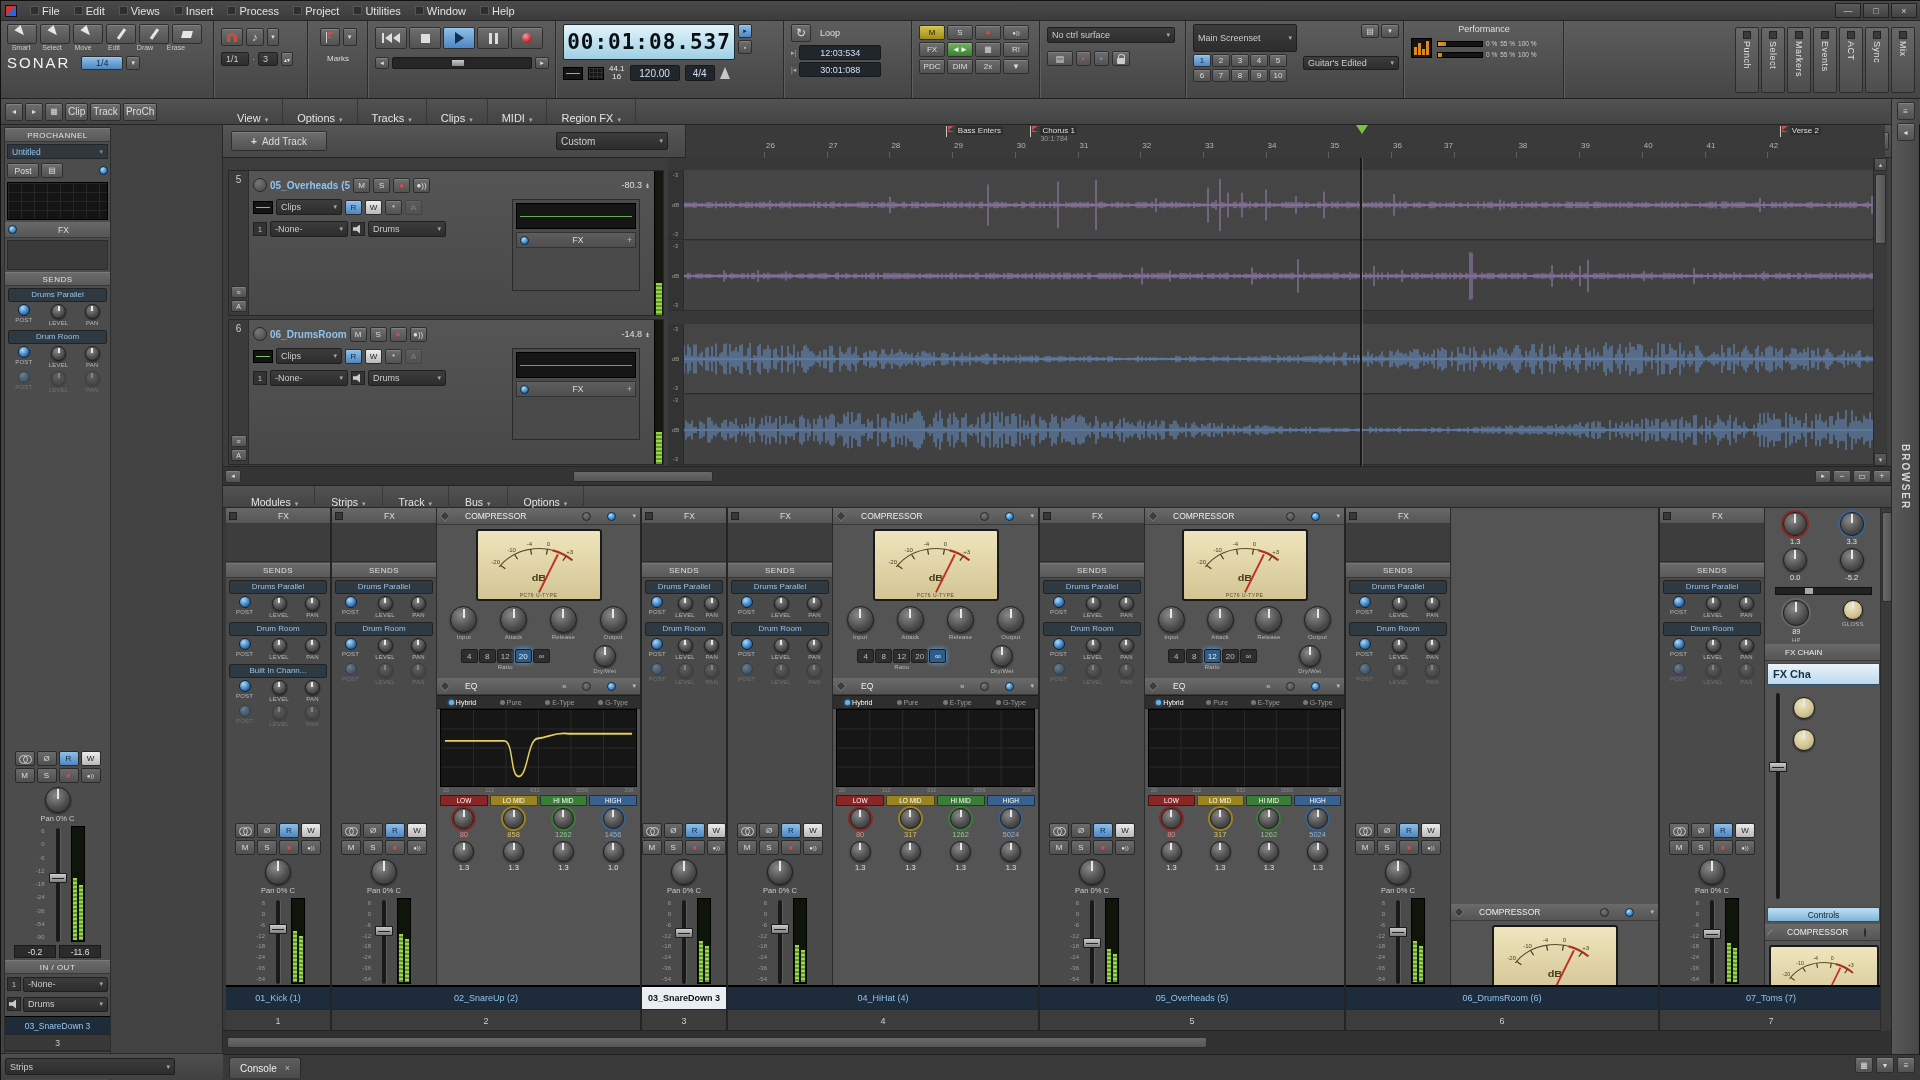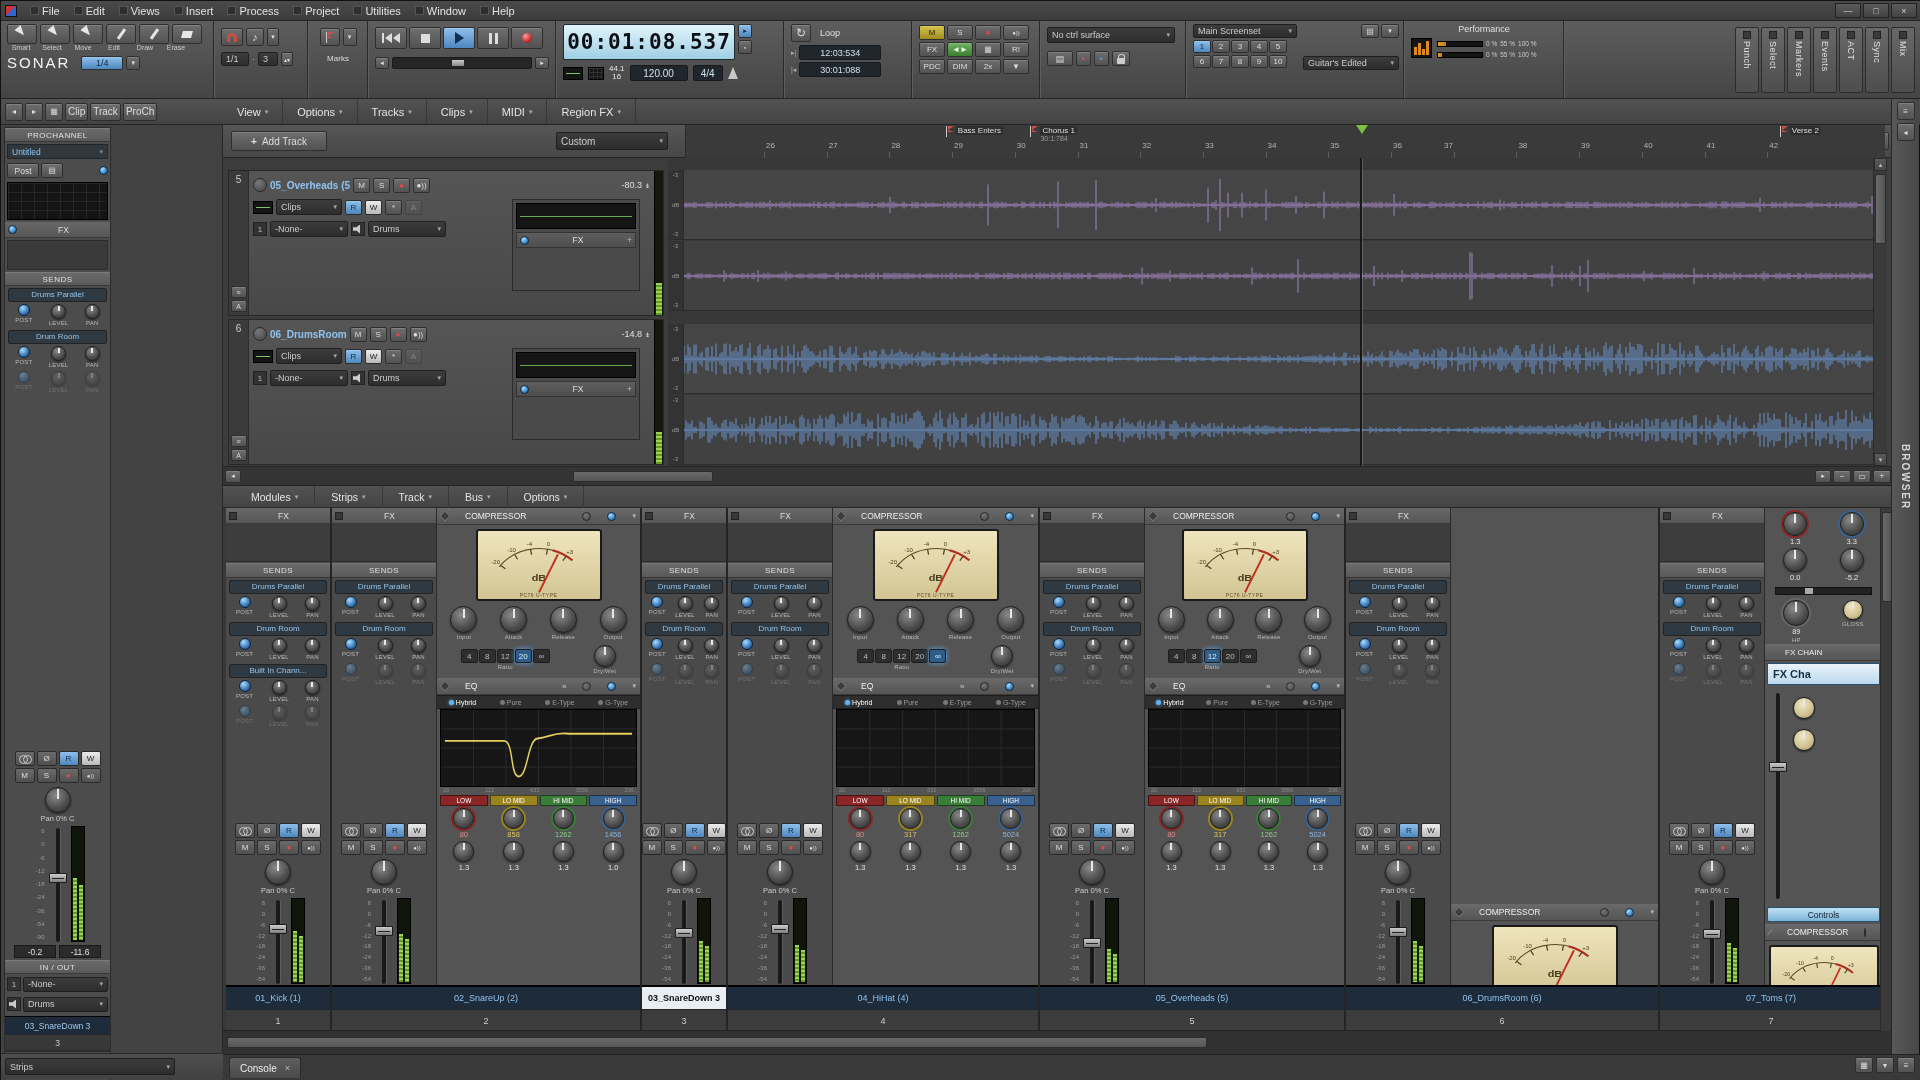--- a/index.html
+++ b/index.html
@@ -59,21 +59,21 @@
 .ptxt{font-size:6.5px;color:#ccc}
 .vtab{width:24px;height:66px;display:flex;flex-direction:column;align-items:center;padding-top:3px;gap:2px;background:linear-gradient(#686868,#4d4d4d);border:1px solid #2c2c2c;border-radius:2px}
 .vtab .vt{writing-mode:vertical-rl;font-size:9px;color:#e0e0e0;letter-spacing:.5px}
 .vtab .sq{width:8px;height:8px;background:#3a3a3a;border:1px solid #222}
 
 #viewrow{position:absolute;left:0;top:98px;width:1920px;height:26px;background:linear-gradient(#525252,#434343);border-bottom:1px solid #242424;display:flex;align-items:center}
 #insp-tabs{width:222px;display:flex;align-items:center;gap:2px;padding:0 4px}
 .itab{height:18px;padding:0 2px;font-size:10px}
 .navsq{width:18px;height:18px;font-size:8px}
 #view-menus{display:flex;align-items:center;height:100%}
-.vmenu{display:flex;align-items:center;gap:4px;padding:0 14px;font-size:11px;color:#e4e4e4;height:100%;border-right:1px solid #383838}
+.vmenu{display:flex;align-items:flex-end;gap:4px;padding:0 14px;font-size:11px;color:#e4e4e4;height:100%;border-right:1px solid #383838}
 .vmenu .arr{font-size:7px;color:#aaa}
 
 #inspector{position:absolute;left:0;top:124px;width:222px;height:956px;background:#424242;border-right:1px solid #272727;display:flex;flex-wrap:wrap;align-content:flex-start;padding:2px}
 .istrip{width:107px;height:924px;margin:0 1px;background:#4c4c4c;border:1px solid #2c2c2c;display:flex;flex-direction:column;overflow:hidden}
 .itop{height:168px;display:flex;flex-direction:column;align-items:center;justify-content:flex-end;background:#484848;border-bottom:1px solid #333;padding-bottom:3px}
 .hdr{background:linear-gradient(#6b6b6b,#595959);border-top:1px solid #7a7a7a;border-bottom:1px solid #383838;color:#e0e0e0;font-size:8px;text-align:center;letter-spacing:.5px;height:14px;line-height:13px}
 .presetdd{height:15px;margin:2px;background:#30383e;border:1px solid #20262a;color:#8fc3ef;font-size:8.5px;display:flex;align-items:center;padding:0 4px}
 .presetdd .arr{margin-left:auto;font-size:7px;color:#889}
 .postrow{display:flex;gap:2px;padding:2px;align-items:center}
 .gridbox{height:38px;margin:2px;background:#141414;border:1px solid #000;background-image:linear-gradient(#262626 1px,transparent 1px),linear-gradient(90deg,#262626 1px,transparent 1px);background-size:13px 9px}
@@ -348,21 +348,21 @@
             <div class="btn" style="width: 14px; height: 14px; font-size: 7px; color: rgb(127, 212, 212);">▪</div>
           </div>
         </div>
         <div class="trow" style="margin-top: 5px; gap: 5px;">
           <div class="ic-wavebox"></div>
           <div class="ic-gridbox"></div>
           <div class="stk">
             <div>44.1</div>
             <div>16</div>
           </div>
-          <div class="inset" style="width: 58px; height: 16px; font-size: 10px;">120.00</div>
+          <div class="inset" style="width: 50px; height: 16px; font-size: 10px;">120.00</div>
           <div class="inset" style="width: 30px; height: 16px; font-size: 10px;">4/4</div>
           <div class="ic-met"></div>
         </div>
       </div>
       <div class="sep"></div>
       <div class="tbm" style="width: 126px;">
         <div class="trow">
           <div class="btn" style="width: 20px; height: 18px; font-size: 12px;">↻</div>
           <div style="font-size: 9px; color: rgb(224, 224, 224); margin-left: 6px;">Loop</div>
         </div>
@@ -408,21 +408,21 @@
           <div class="btn" style="width: 15px; height: 15px; color: rgb(95, 168, 232); font-size: 8px;">▪</div>
           <div class="btn" style="width: 18px; height: 15px;">
             <div class="ic-lockb"></div>
           </div>
         </div>
       </div>
       <div class="sep"></div>
       <div class="tbm" style="width: 216px;">
         <div class="trow" style="align-items: flex-start; gap: 6px;">
           <div style="display: flex; flex-direction: column; gap: 2px;">
-            <div class="dd" style="width: 104px; height: 14px;">
+            <div class="dd" style="width: 104px; height: 28px;">
               <div>Main Screenset</div>
               <div class="arr">▾</div>
             </div>
             <div class="trow" style="gap: 1px;">
               <div class="btn ssnum on-blue">1</div>
               <div class="btn ssnum">2</div>
               <div class="btn ssnum">3</div>
               <div class="btn ssnum">4</div>
               <div class="btn ssnum">5</div>
             </div>

